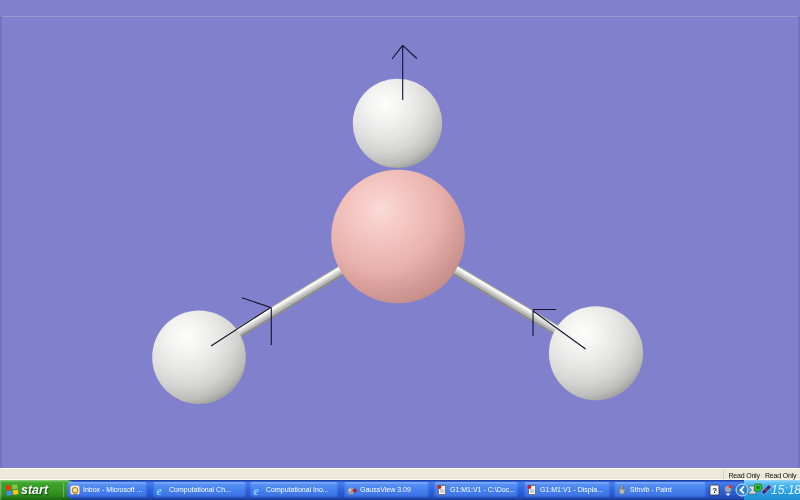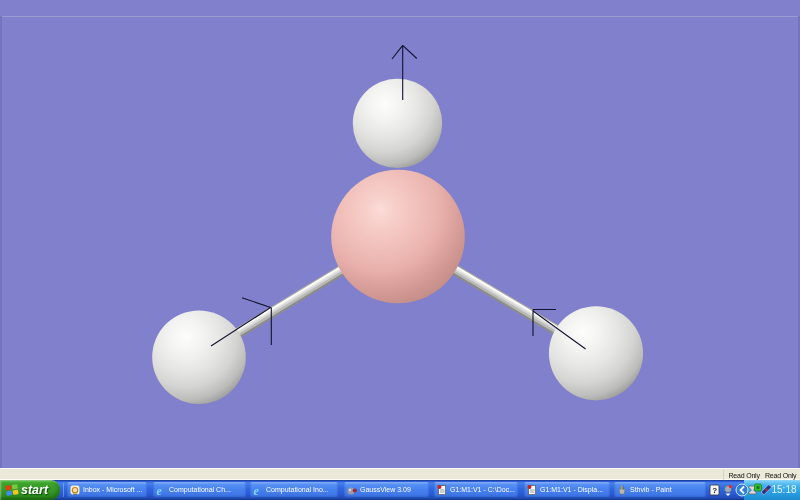--- a/index.html
+++ b/index.html
@@ -41,39 +41,39 @@
   
   #status { position:absolute; left:0; top:468px; width:800px; height:12px; background:#ece9d8;
     border-top:1px solid #fbfaf6; box-shadow:inset 0 -1px 0 #fffef6; font-size:8px; color:#111; }
   #status .ro1 { position:absolute; left:728.5px; top:2.5px; font-size:7px; letter-spacing:-0.2px; }
   #status .ro2 { position:absolute; left:765px; top:2.5px; font-size:7px; letter-spacing:-0.2px; }
   #status .dv1 { position:absolute; left:723px; top:1px; width:1px; height:10px; background:#d8d4c4; }
 
   
   #taskbar { position:absolute; left:0; top:480px; width:800px; height:20px;
     background:linear-gradient(180deg,#16337e 0%,#2c5cd8 7%,#4780ee 14%,#3169e0 40%,#285ad2 70%,#1f4ab4 92%,#15317c 100%); }
-  #startbtn { position:absolute; left:0; top:0; width:60px; height:20px;
+  #startbtn { position:absolute; left:0; top:0; width:76px; height:20px;
     border-radius:0 9px 9px 0;
     background:linear-gradient(180deg,#4cba3c 0%,#3da32c 18%,#379a26 50%,#2e8a1e 82%,#247416 100%);
     box-shadow:inset -2px -2px 4px rgba(0,60,0,.35), inset 1px 1px 2px rgba(255,255,255,.45);
   }
   #startbtn .stext { position:absolute; left:21px; top:2.5px; color:#fff; font-size:12.5px; font-weight:bold; font-style:italic;
      text-shadow:1px 1px 1px rgba(0,60,0,.8); }
   .taskbtn { position:absolute; top:2px; height:16px; border-radius:2px;
     background:linear-gradient(180deg,#8cb4f8 0%,#5590f4 16%,#4680ee 50%,#3a70e2 100%);
     box-shadow:inset 0 -1px 2px rgba(10,30,120,.5);
     color:#fff; font-size:7px; line-height:16px; white-space:nowrap; overflow:hidden; }
   .taskbtn .lbl { position:absolute; left:16px; top:0; }
   .taskbtn .ico { position:absolute; left:3px; top:3px; width:10px; height:10px; }
 
   
   #traydark { position:absolute; left:706px; top:0; width:38px; height:20px; }
   #traylight { position:absolute; left:744px; top:0; width:56px; height:20px;
     background:linear-gradient(180deg,#8ed5f8 0%,#45b4f0 25%,#2ba0e4 60%,#1b8cd0 100%); }
-  #clock { position:absolute; left:771px; top:0; width:26px; height:20px; color:#e6f4ff; font-size:10px; line-height:20px; text-align:center; }
+  #clock { position:absolute; left:771px; top:0; width:26px; height:20px; color:#e6f4ff; font-size:12px; line-height:20px; text-align:center;font-style:italic; }
 </style>
 </head>
 <body>
 <div id="screen">
 
   <div id="view">
     <svg width="800" height="452" viewBox="0 0 800 452">
       <defs>
         <radialGradient id="gB" cx="0.37" cy="0.30" r="0.74">
           <stop offset="0" stop-color="#fbdcd8"></stop>

